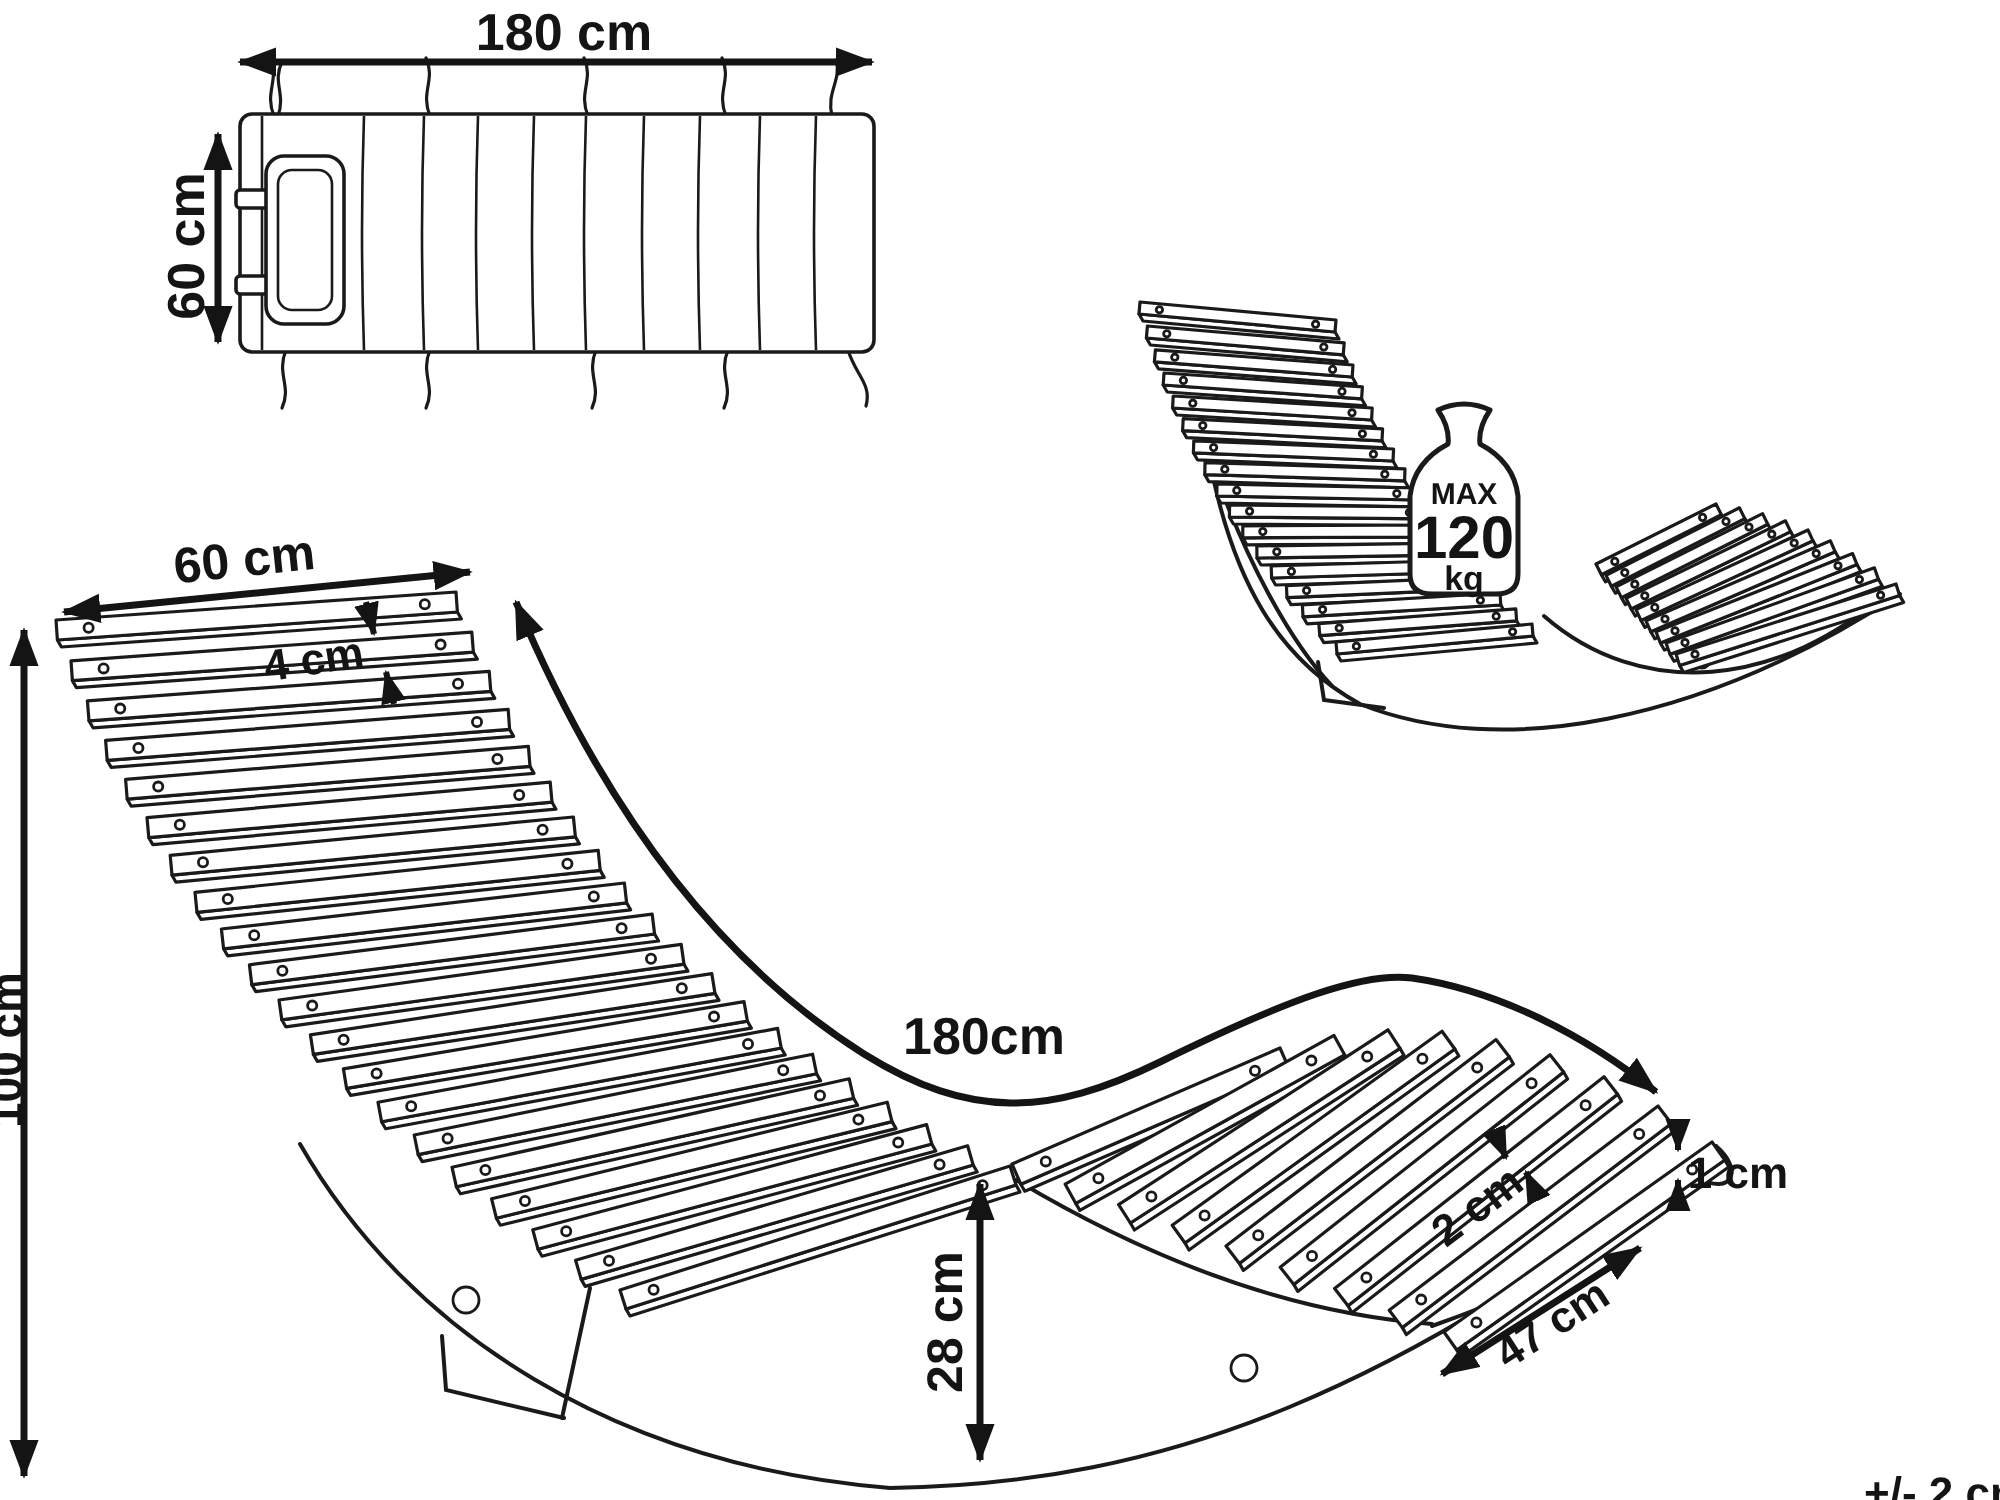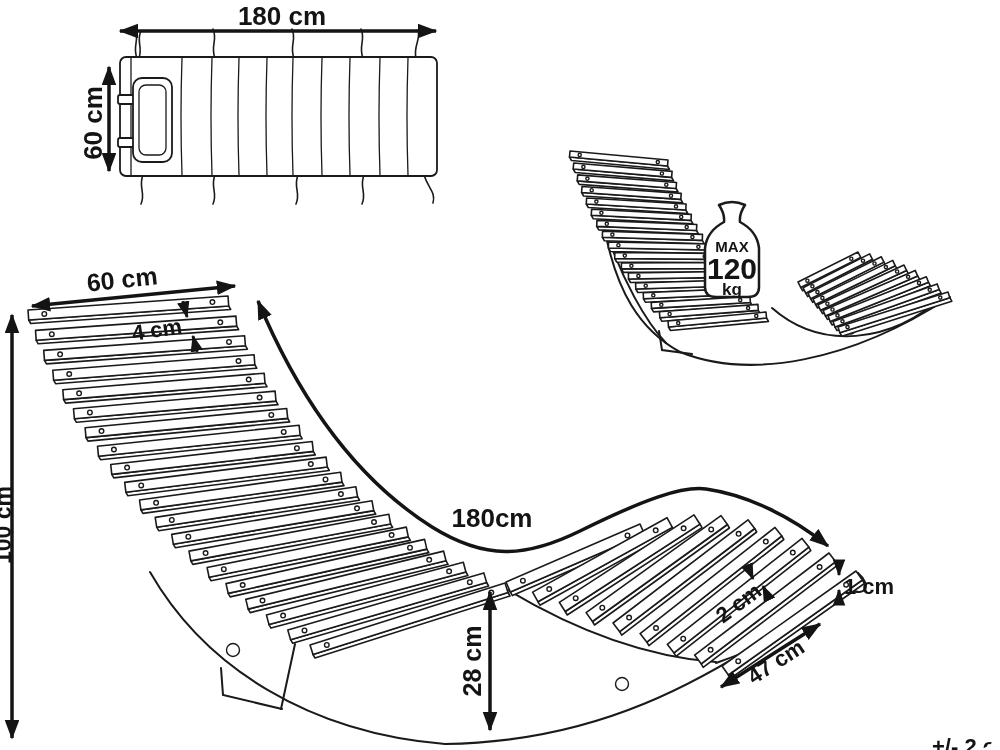--- a/index.html
+++ b/index.html
@@ -1,17 +1,17 @@
 <!DOCTYPE html>
 <html><head>
 <meta charset="utf-8">
 <style>
   html,body{margin:0;padding:0;background:#fff;}
   .canvas{position:relative;width:1000px;height:750px;background:#fff;overflow:hidden;
-          font-family:"Liberation Sans",sans-serif;border-radius:26px;}
+          font-family:"Liberation Sans",sans-serif;}
   svg{display:block}
   .slat{fill:#fff;stroke:#1a1a1a;stroke-width:1.6;stroke-linejoin:round;}
   .hole{fill:#fff;stroke:#1a1a1a;stroke-width:1.4;}
   .fr{fill:none;stroke:#1a1a1a;stroke-width:2;stroke-linecap:round;}
   .outline{fill:#fff;stroke:#1a1a1a;stroke-width:1.8;}
   .thin{fill:none;stroke:#1a1a1a;stroke-width:1.3;}
   .tie{fill:none;stroke:#1a1a1a;stroke-width:1.6;stroke-linecap:round;}
   .dim{fill:none;stroke:#141414;stroke-width:3.5;}
   .dim-s{fill:none;stroke:#141414;stroke-width:3;}
   .dim-label{font-weight:bold;fill:#141414;font-family:"Liberation Sans",sans-serif;}

